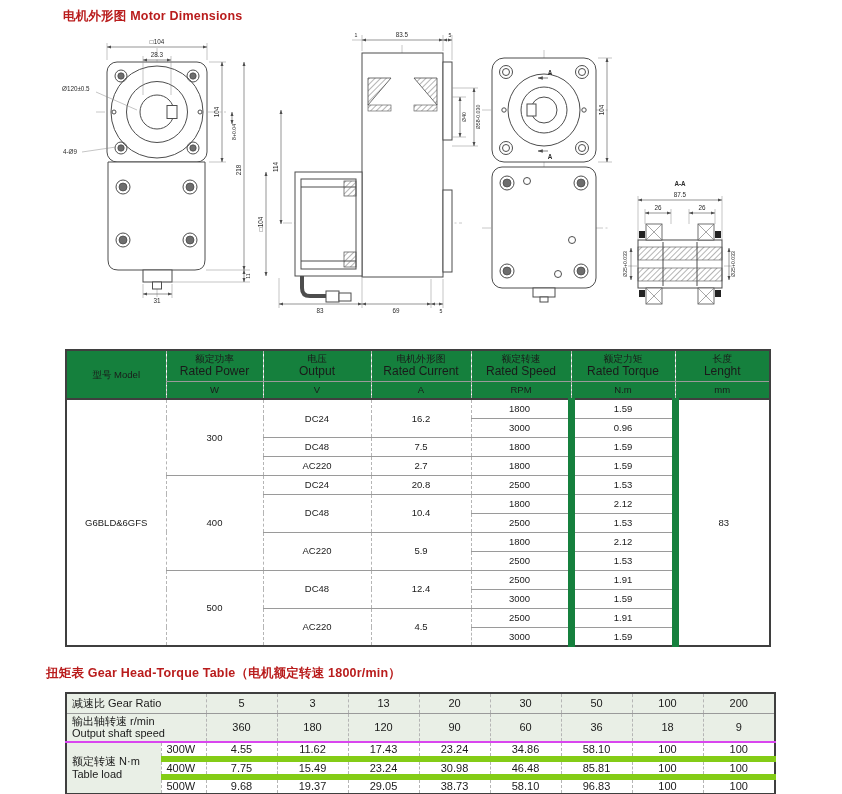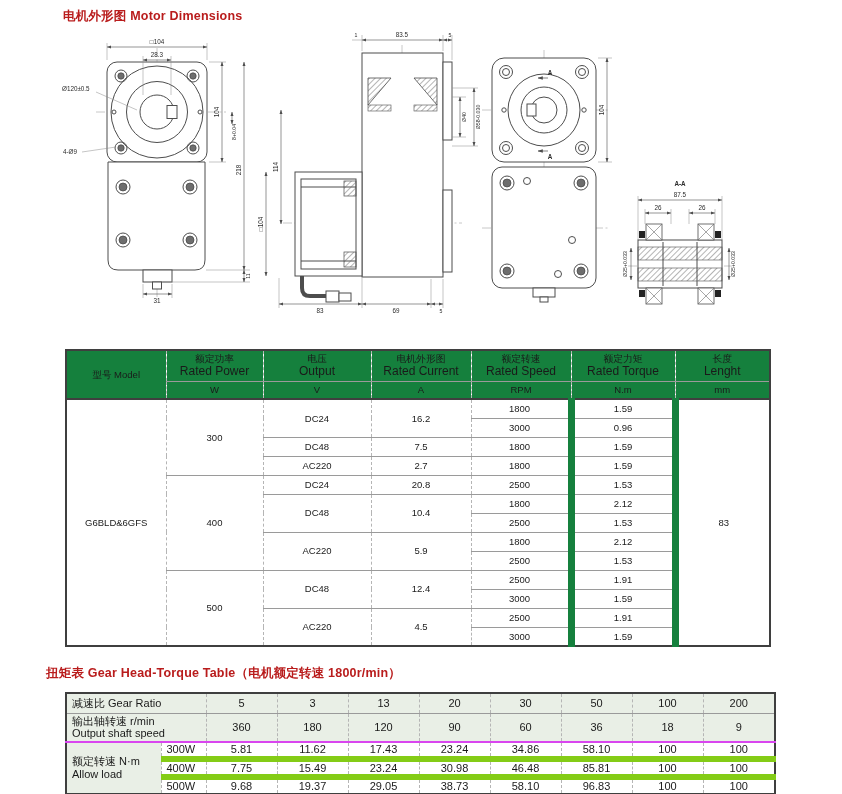--- a/index.html
+++ b/index.html
@@ -433,24 +433,24 @@
         <td class="g">120</td>
         <td class="g">90</td>
         <td class="g">60</td>
         <td class="g">36</td>
         <td class="g">18</td>
         <td class="g">9</td>
       </tr>
       <tr class="r3">
         <td rowspan="3" class="g lbl">
             <div>额定转速 N·m</div>
-            <div>Allow load</div>
+            <div>Table load</div>
           </td>
         <td class="lbl">300W</td>
-        <td>5.81</td>
+        <td>4.55</td>
         <td>11.62</td>
         <td>17.43</td>
         <td>23.24</td>
         <td>34.86</td>
         <td>58.10</td>
         <td>100</td>
         <td>100</td>
       </tr>
       <tr class="r4">
         <td class="lbl">400W</td>

